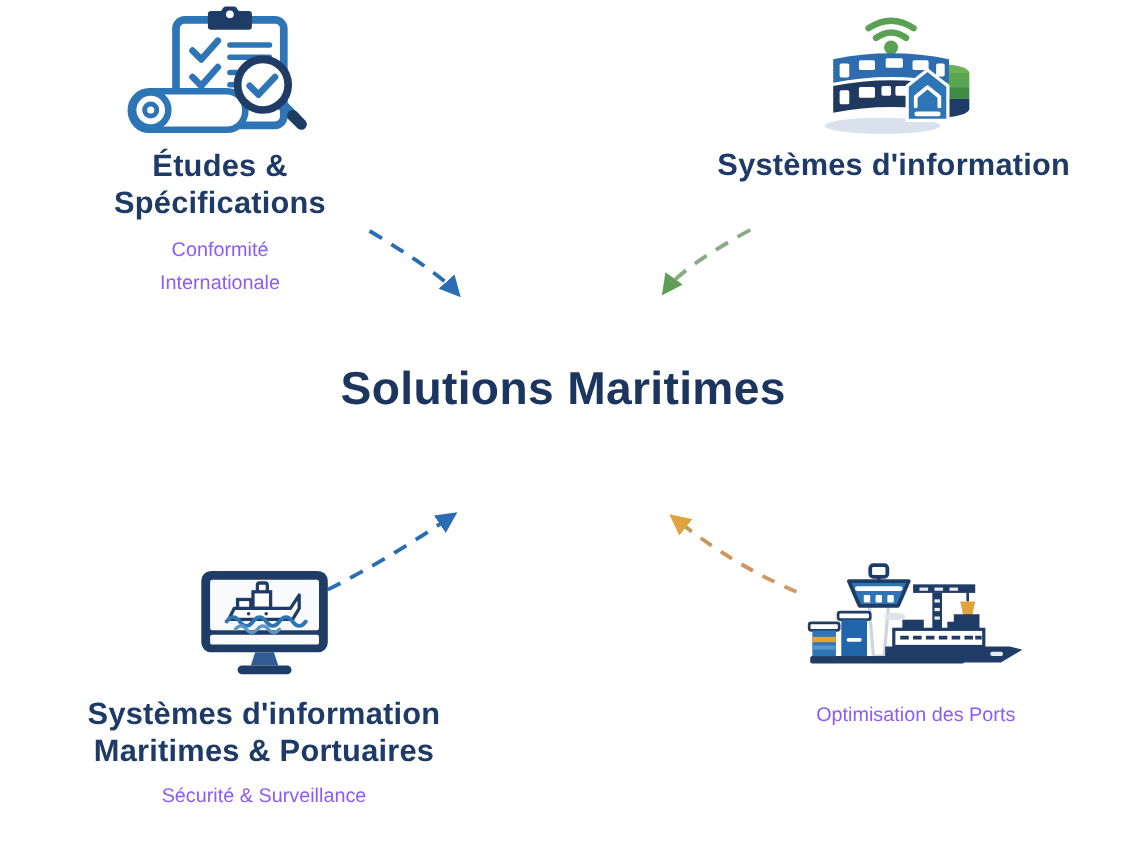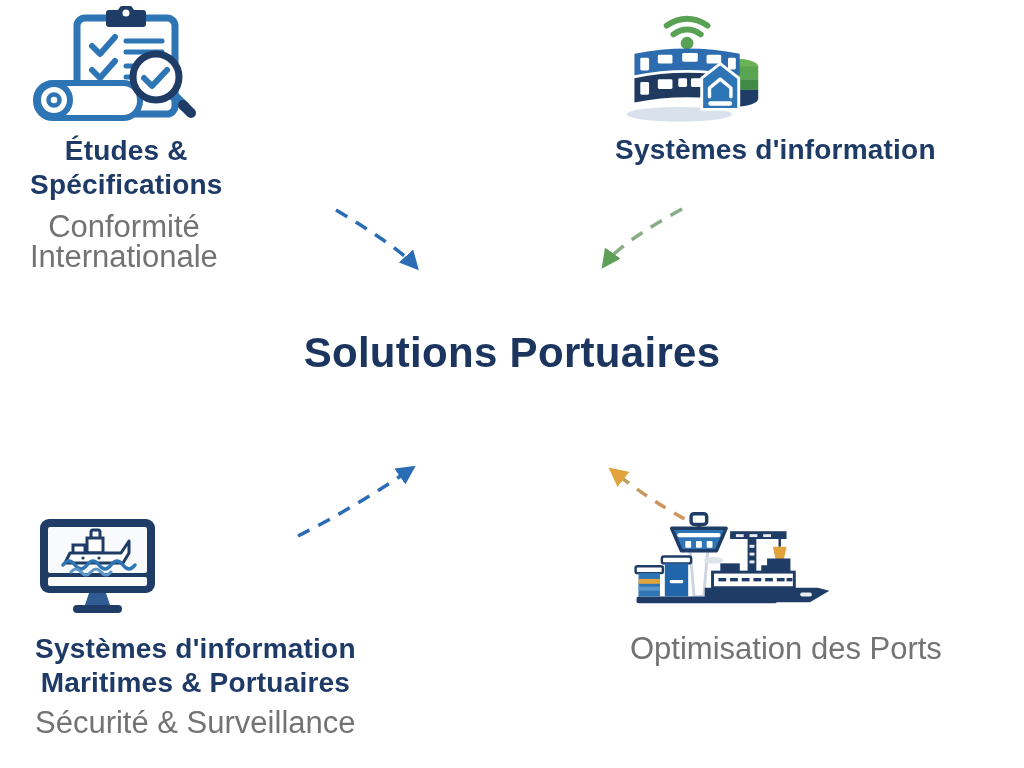--- a/index.html
+++ b/index.html
@@ -1,22 +1,22 @@
 <!DOCTYPE html>
 <html><head>
 <meta charset="utf-8">
 <style>
   html,body{margin:0;padding:0;background:#ffffff;}
   #canvas{
     position:relative;width:1024px;height:768px;background:#ffffff;
     font-family:"Liberation Sans",sans-serif;overflow:hidden;
   }
-  .quadrant{position:absolute;display:flex;flex-direction:column;align-items:flex-start;text-align:center;}
+  .quadrant{position:absolute;display:flex;flex-direction:column;align-items:center;text-align:center;}
   .q-title{font-size:28px;font-weight:700;color:#1e3a66;line-height:34px;letter-spacing:.2px;}
-  .q-sub{font-size:31px;font-weight:500;color:#737373;line-height:30px;margin-top:10px;}
+  .q-sub{font-size:18px;font-weight:500;color:#8b5cf6;line-height:30px;margin-top:10px;}
   .center-block{position:absolute;left:0;top:326px;width:1024px;text-align:center;}
   .center-title{font-size:42px;font-weight:700;color:#1b355f;line-height:54px;letter-spacing:.3px;}
   .icon{display:block;}
   #q-tl{left:30px;top:6px;width:340px;}
   #q-tl .q-title{margin-top:8px;}
   #q-tr{left:615px;top:10px;width:395px;}
   #q-tr .q-title{margin-top:8px;}
   #q-bl{left:35px;top:516px;width:410px;}
   #q-bl .q-title{margin-top:16px;}
   #q-bl .q-sub{margin-top:8px;}
@@ -47,21 +47,21 @@
         <stop offset="1" stop-color="#cf9d6a"></stop>
       </linearGradient>
     </defs>
     <path d="M336,210 Q398,247 415,266" fill="none" stroke="#2a6db5" stroke-width="3.5" stroke-dasharray="13 10" marker-end="url(#mBlue)"></path>
     <path d="M682,209 Q620,243 605,264" fill="none" stroke="#87ac83" stroke-width="3.5" stroke-dasharray="13 10" marker-end="url(#mGreen)"></path>
     <path d="M298,536 Q352,509 411,469" fill="none" stroke="#2a6db5" stroke-width="3.5" stroke-dasharray="13 10" marker-end="url(#mBlue)"></path>
     <path d="M724,538 Q667,514 613,471" fill="none" stroke="url(#goldGrad)" stroke-width="3.5" stroke-dasharray="12 10" marker-end="url(#mGold)"></path>
   </svg>
 
   <div class="center-block">
-    <div class="center-title">Solutions Portuaires</div>
+    <div class="center-title">Solutions Maritimes</div>
   </div>
 
   <div class="quadrant" id="q-tl">
     <svg class="icon" viewBox="0 0 175 120" width="175" height="120" aria-hidden="true">
       <rect x="47" y="12" width="98" height="96" rx="8" fill="#ffffff" stroke="#2e75b6" stroke-width="7"></rect>
       <rect x="76" y="4" width="40" height="17" rx="3" fill="#1f3c66"></rect>
       <circle cx="96" cy="7" r="6" fill="#ffffff" stroke="#1f3c66" stroke-width="5"></circle>
       <path d="M62,40 l8,8 l15,-17" stroke="#2e75b6" stroke-width="6" fill="none" stroke-linecap="round" stroke-linejoin="round"></path>
       <line x1="96" y1="35" x2="132" y2="35" stroke="#2e75b6" stroke-width="5" stroke-linecap="round"></line>
       <line x1="96" y1="46" x2="132" y2="46" stroke="#2e75b6" stroke-width="5" stroke-linecap="round"></line>

